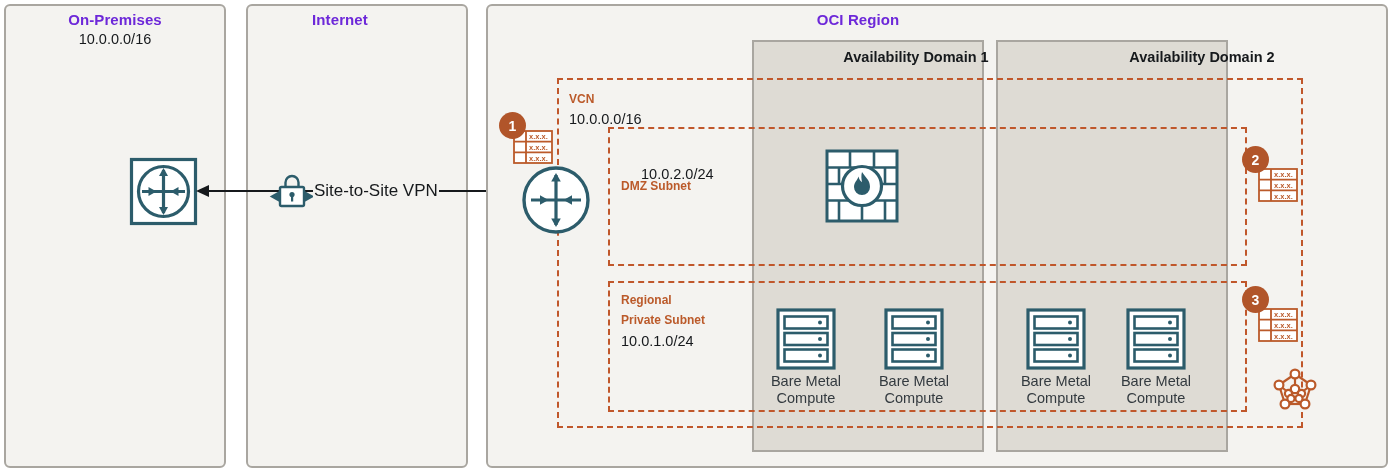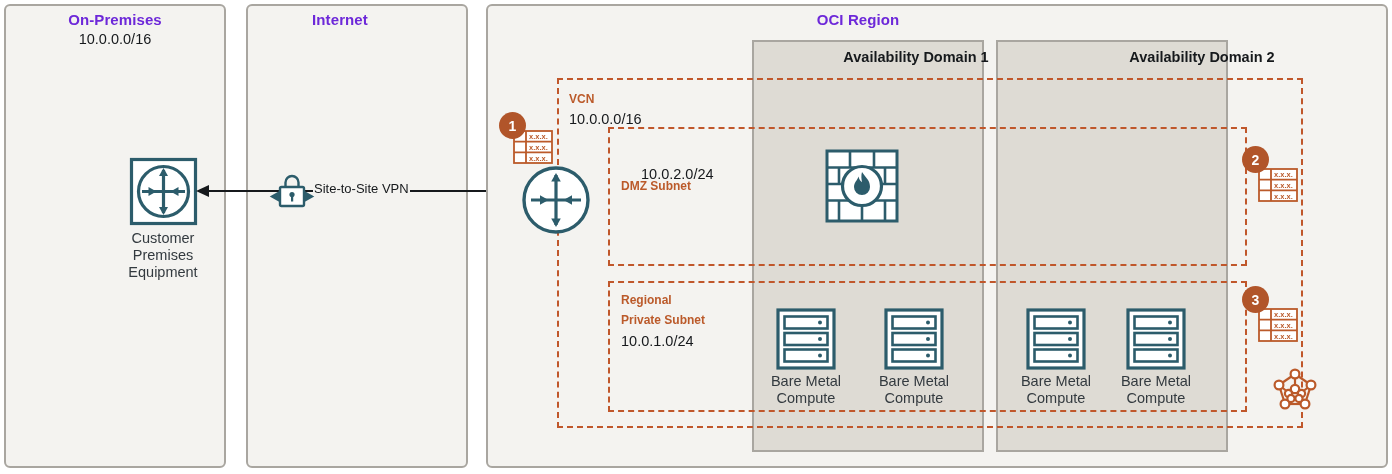--- a/index.html
+++ b/index.html
@@ -18,21 +18,21 @@
   .dash-cidr{position:absolute;font-size:14.5px;color:#16191c;line-height:18px;white-space:nowrap;}
 
   .nodelabel{position:absolute;text-align:center;font-size:14.5px;color:#333a3f;line-height:17px;white-space:nowrap;}
   .icon{position:absolute;}
 
   .badge{position:absolute;width:27px;height:27px;border-radius:50%;background:#b1552a;color:#fff;
          font-size:14px;font-weight:bold;display:flex;align-items:center;justify-content:center;z-index:30;}
 
   .rtable{position:absolute;width:33px;height:29px;z-index:25;}
 
-  .vpnlabel{position:absolute;font-size:13px;color:#16191c;background:#f4f3f0;padding:0 1px;white-space:nowrap;}
+  .vpnlabel{position:absolute;font-size:17px;color:#16191c;background:#f4f3f0;padding:0 1px;white-space:nowrap;}
   svg{display:block;overflow:visible;}
 </style>
 </head>
 <body>
 
 <div id="canvas">
 
   <div class="panel" style="left:4px;top:4px;width:222px;height:464px;">
   </div>
   <div class="panel-title" style="left:4px;top:11px;width:222px;">On-Premises</div>
@@ -46,25 +46,20 @@
         <line x1="34.5" y1="13" x2="34.5" y2="56"></line>
         <line x1="13" y1="34.5" x2="56" y2="34.5"></line>
       </g>
       <g fill="#2c5c6b">
         <polygon points="34.5,11 30,19 39,19"></polygon>
         <polygon points="34.5,58 30,50 39,50"></polygon>
         <polygon points="27.5,34.5 19.5,30 19.5,39"></polygon>
         <polygon points="41.5,34.5 49.5,30 49.5,39"></polygon>
       </g>
     </svg>
-  </div>
-  <div class="nodelabel" style="left:93px;top:230px;width:140px;">
-    <div>Customer</div>
-    <div>Premises</div>
-    <div>Equipment</div>
   </div>
 
   <div class="panel" style="left:246px;top:4px;width:222px;height:464px;">
   </div>
   <div class="panel-title" style="left:229px;top:11px;width:222px;">Internet</div>
 
   <div class="icon" style="left:196px;top:180px;">
     <svg width="330" height="22" viewBox="0 0 330 22">
       <g stroke="#16191c" stroke-width="2.2" fill="none">
         <line x1="8" y1="11" x2="322" y2="11"></line>

